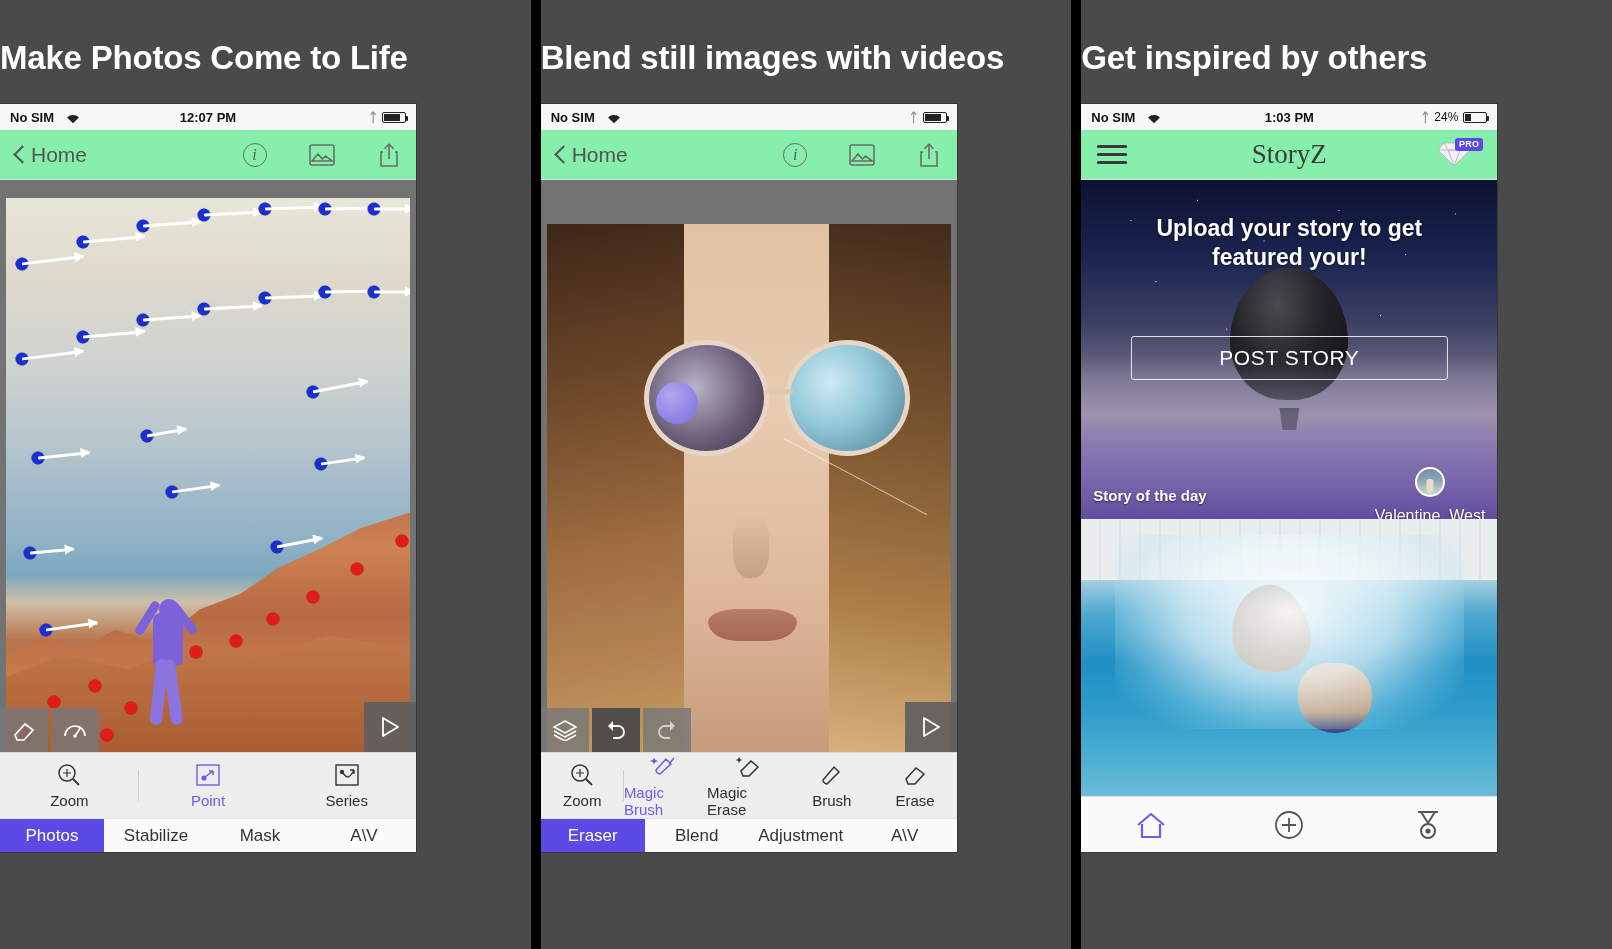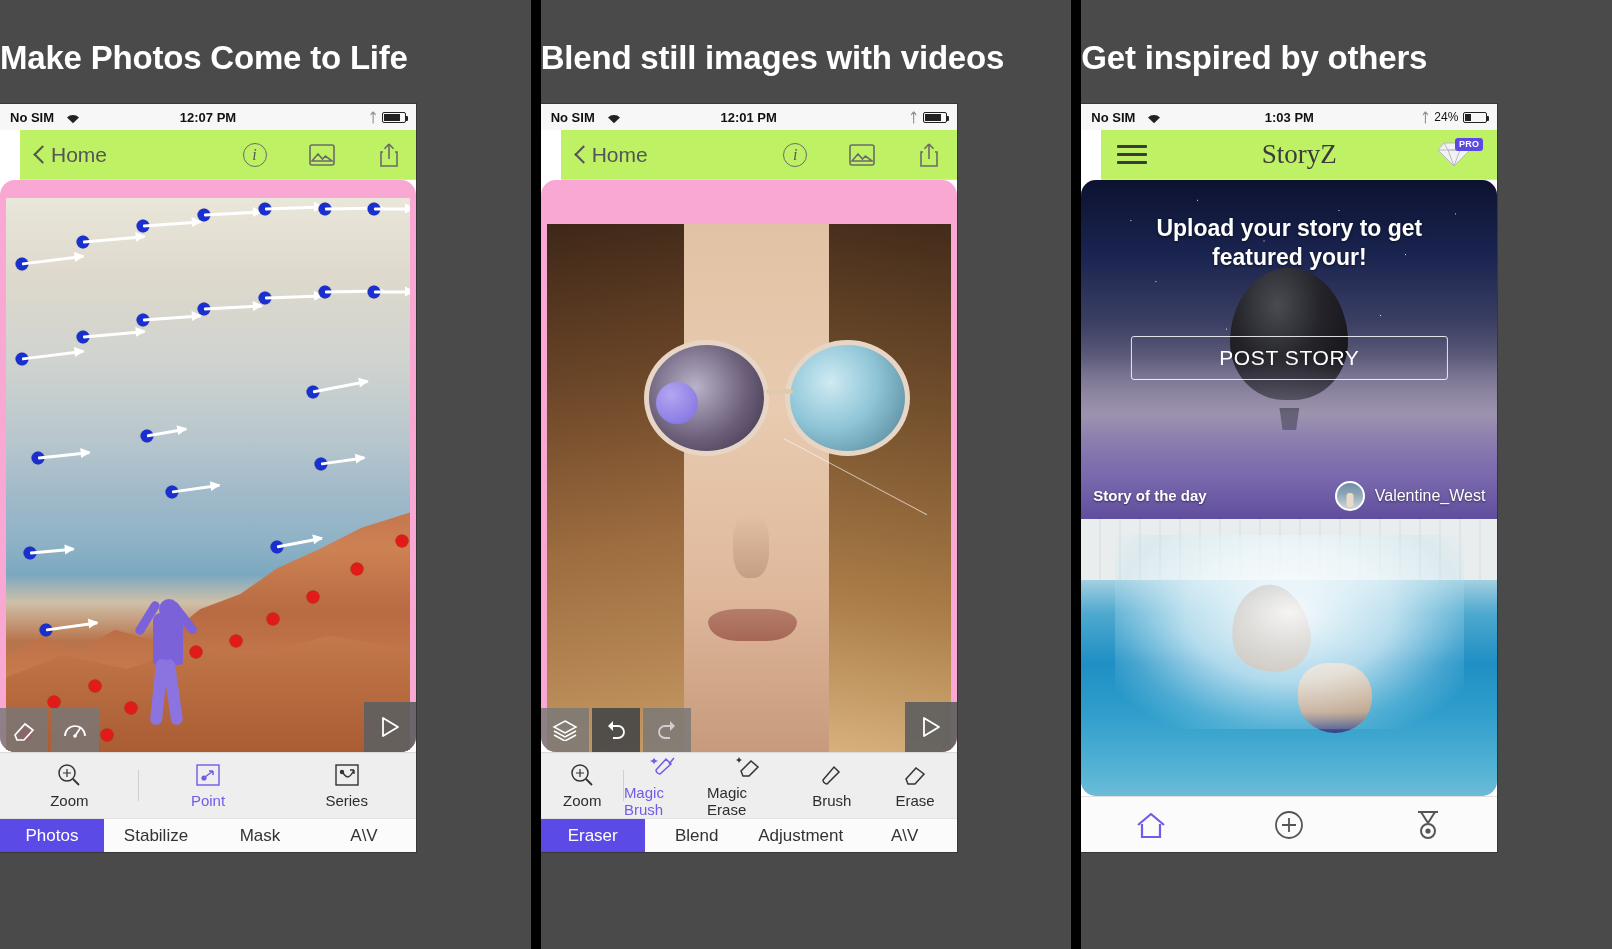--- a/index.html
+++ b/index.html
@@ -80,24 +80,24 @@
   }
   .batt::after {
     content:''; position: absolute; right: -3px; top: 3px;
     width: 2px; height: 5px; background: #222; border-radius: 0 1px 1px 0;
   }
   .batt .fill { position:absolute; left:1px; top:1px; bottom:1px; background:#222; }
   .batt-pct { font-size: 12px; font-weight: normal; }
 
   
   .navbar {
-    height: 50px; background: #bef264;
+    height: 50px; background: #86efac;
     border-bottom: 1px solid #dcdcdc;
     display: flex; align-items: center;
-    padding: 0 14px; flex: 0 0 50px; position: relative; margin-left: 20px;
+    padding: 0 14px; flex: 0 0 50px; position: relative;
   }
   .nav-back { display: flex; align-items: center; gap: 6px; color: #555; }
   .nav-back .chev {
     width: 11px; height: 19px; position: relative; display:inline-block;
   }
   .nav-back .chev::before{
     content:''; position:absolute; left:2px; top:3px;
     width:11px; height:11px; border-left:2px solid #555; border-bottom:2px solid #555;
     transform: rotate(45deg);
   }
@@ -122,21 +122,21 @@
     font-size: 27px; color: #3b3b3b; pointer-events:none;
   }
   .pro-wrap { position: relative; width: 44px; height: 32px; z-index:2; margin-left:auto;}
   .pro-badge {
     position: absolute; right: -2px; top: -1px;
     background: #5a4ae3; color: #fff; font-size: 9px; font-weight: bold;
     padding: 1px 4px 2px; border-radius: 3px; letter-spacing: 0.3px;
   }
 
   
-  .canvas { position: relative; flex: 1 1 auto; overflow: hidden; background: #f9a8d4; border-radius: 15px; }
+  .canvas { position: relative; flex: 1 1 auto; overflow: hidden; background: #737373; }
 
   
   .photo1 {
     position: absolute; left: 6px; right: 6px; top: 18px; bottom: 0;
     background:
       linear-gradient(180deg,#e9e6da 0%, #ded9cc 14%, #cfd3cf 30%, #b7c6cd 44%, #9fb9c9 54%, #8fb2c6 62%, #7ba8c0 68%, #cfc0a8 73%, #b8744c 80%, #c07a4e 100%);
     overflow: hidden;
   }
   .rock {
     position: absolute; left: 0; right: 0; bottom: 0; height: 46%;
@@ -247,21 +247,21 @@
     position: absolute; left: 50%; transform: translateX(-50%); top: 46%;
     width: 76%; height: 44px; border: 1.5px solid rgba(255,255,255,.85);
     border-radius: 3px; color: #fff; font-size: 21px;
     display:flex; align-items:center; justify-content:center; letter-spacing: .6px;
   }
   .card-footer {
     position:absolute; left:0; right:0; bottom:0; height: 46px;
     display:flex; align-items:center; padding: 0 12px; color:#fff;
   }
   .card-footer .sotd { font-size: 15px; font-weight: bold; text-shadow: 0 1px 2px rgba(0,0,0,.5); }
-  .card-footer .user { margin-left:auto; display:flex; align-items:center; gap: 10px; }
+  .card-footer .user { margin-left:auto; display:flex; align-items:center; gap: 10px; flex-direction: column; }
   .avatar { width: 30px; height:30px; border-radius:50%; border: 2px solid #fff;
     background: linear-gradient(180deg,#6d8fa8 0%, #8fa7b6 45%, #cfd8dd 100%); overflow:hidden; position:relative;}
   .avatar::after{ content:''; position:absolute; left:50%; top:40%; transform:translateX(-50%);
     width:7px;height:14px;background:#e8dcc8;border-radius:3px;}
   .uname { font-size: 16px; text-shadow: 0 1px 2px rgba(0,0,0,.5); }
 
   .feed-card2 { position:relative; width:100%; flex:1 1 auto; overflow:hidden;
     background: linear-gradient(180deg,#dfe6e8 0%, #cfe3ea 16%, #4fa9cf 34%, #1f8fc4 52%, #2f9ecb 70%, #4fb0d3 88%, #6cbcd8 100%); }
   .pool-tile { position:absolute; left:0; right:0; top:0; height:22%;
     background: repeating-linear-gradient(90deg,#e9edee 0 18px,#dfe5e7 18px 20px); }
@@ -496,21 +496,20 @@
     <div class="phone">
       <div class="statusbar">
         <div class="sb-left">
           <span>No SIM</span>
           <span class="wifi">
             <svg width="14" height="11" viewBox="0 0 14 11">
                 <path d="M7 10.2 1 4.4a8.6 8.6 0 0 1 12 0z" fill="#222"></path>
               </svg>
           </span>
         </div>
-        <div class="sb-center">12:01 PM</div>
         <div class="sb-right">
           <span class="bt">ᛏ</span>
           <span class="batt">
               <i class="fill" style="width:16px"></i>
             </span>
         </div>
       </div>
 
       <div class="navbar">
         <div class="nav-back">

